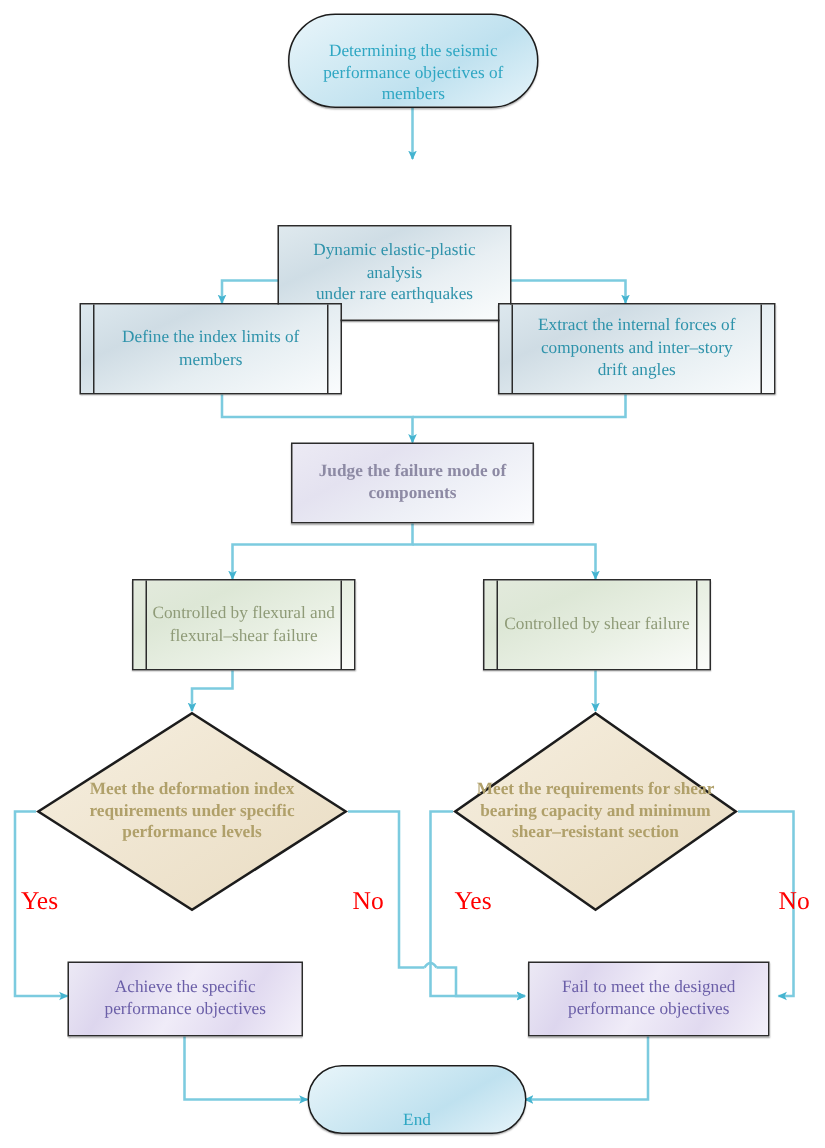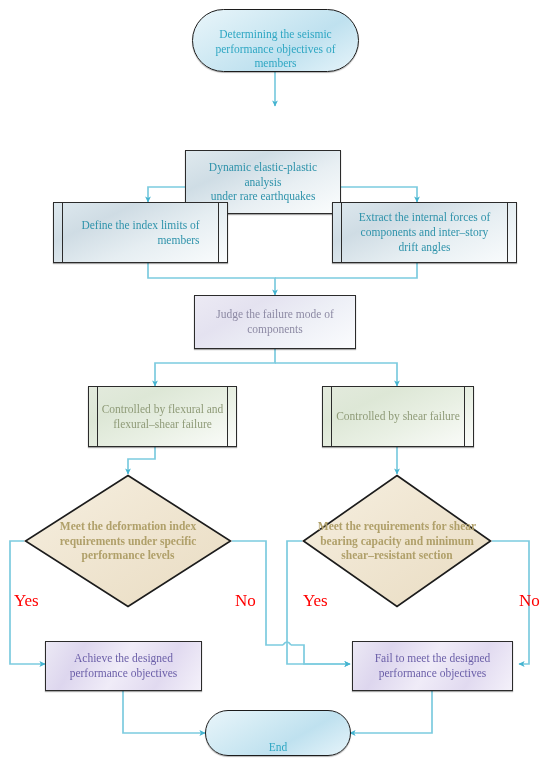--- a/index.html
+++ b/index.html
@@ -53,20 +53,21 @@
     box-shadow:0 1px 1px rgba(0,0,0,0.35);
   }
 
   
   .judge{
     border:1.6px solid #2b2b2b;
     background:linear-gradient(150deg,#eceaf4 0%,#e4e2f0 30%,#edeff6 60%,#fbfcfe 100%);
     color:#8d8aa4;
     font-size:11.5px;
     box-shadow:0 1px 1px rgba(0,0,0,0.35);
+    font-weight:bold;
   }
 
   
   .predef{
     border:1.6px solid #2b2b2b;
     background:linear-gradient(155deg,#dde8ee 0%,#cfdce4 28%,#e6eef2 60%,#fafcfd 100%);
     color:#2f93ab;
     font-size:11.5px;
     box-shadow:0 1px 1px rgba(0,0,0,0.35);
   }
@@ -177,21 +178,21 @@
   <div class="node terminator" style="left:192px;top:9px;width:167px;height:63px;">
     <span class="txt">Determining the seismic
 performance objectives of members</span>
   </div>
 
   <div class="node process" style="left:185px;top:106px;width:156px;height:64px;margin-top:44px;">
     <span class="txt">Dynamic elastic-plastic analysis
 under rare earthquakes</span>
   </div>
 
-  <div class="node predef" style="left:53px;top:202px;width:175px;height:61px;text-align:right;">
+  <div class="node predef" style="left:53px;top:202px;width:175px;height:61px;">
     <span class="txt">Define the index limits of
 members</span>
   </div>
 
   <div class="node predef" style="left:332px;top:202px;width:185px;height:61px;">
     <span class="txt">Extract the internal forces of
 components and inter–story
 drift angles</span>
   </div>
 
@@ -235,21 +236,21 @@
         </linearGradient>
       </defs>
       <polygon points="95,1.5 188.5,67 95,132.5 1.5,67" fill="url(#gdiaR)" stroke="#1c1c1c" stroke-width="1.7"></polygon>
     </svg>
     <span class="txt" style="width:196px;">Meet the requirements for shear
 bearing capacity and minimum
 shear–resistant section</span>
   </div>
 
   <div class="node result" style="left:45px;top:641px;width:157px;height:50px;">
-    <span class="txt">Achieve the designed
+    <span class="txt">Achieve the specific
 performance objectives</span>
   </div>
 
   <div class="node result" style="left:352px;top:641px;width:161px;height:50px;">
     <span class="txt">Fail to meet the designed
 performance objectives</span>
   </div>
 
   <div class="node terminator" style="left:205px;top:710px;width:146px;height:46px;">
     <span class="txt">End</span>

